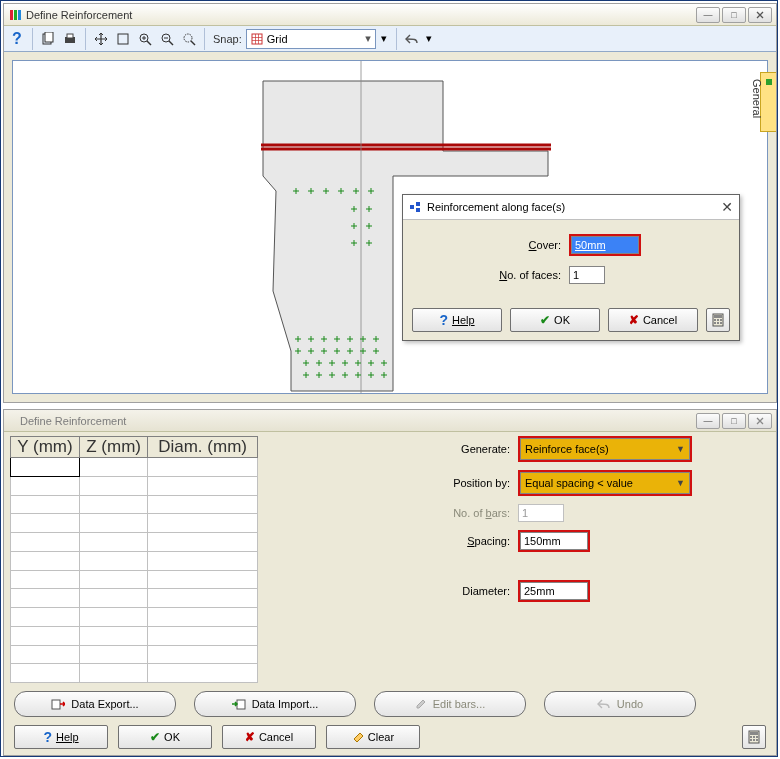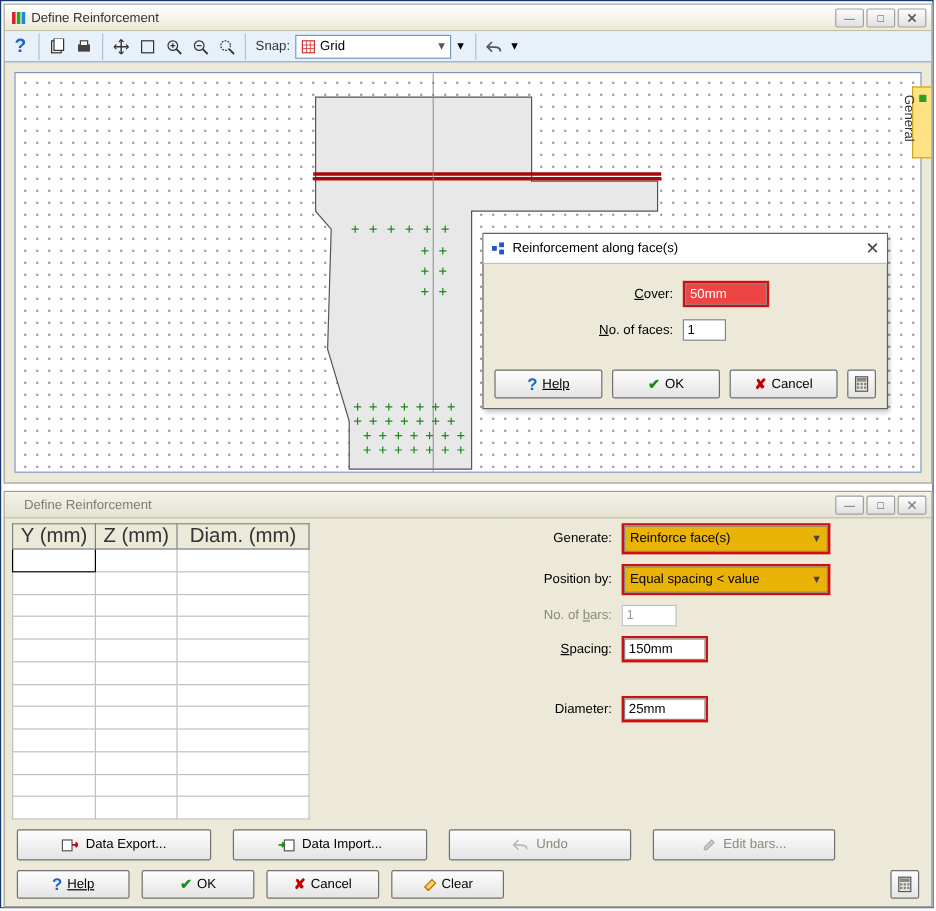--- a/index.html
+++ b/index.html
@@ -51,21 +51,21 @@
 .tablewrap{position:absolute;left:0;top:0;width:248px;bottom:0}
 .table{width:100%;height:100%;border-collapse:collapse;border:1px solid #808080;background:#fff}
 .table th{height:18px;background:#ece9d8;border:1px solid #808080;font-weight:normal;text-align:center;font-size:17px;color:#333;padding:0}
 .table td{height:16px;border:1px solid #c0c0c0;padding:0}
 .formarea{position:absolute;left:260px;top:0;right:0;bottom:0}
 .formarea .frow{margin-bottom:8px}
 .formarea .flabel{width:240px}
 .select{width:160px;height:20px;border:1px solid #848484;background:#eab308;padding:0 4px;font-size:11px;display:flex;align-items:center}
 .select .dd{margin-left:auto;color:#444;font-size:9px}
 .botbtns{position:absolute;left:10px;right:10px;bottom:38px;display:flex;gap:18px}
-.wbtn{height:24px;min-width:140px;border:1px solid #707070;background:linear-gradient(to bottom,#fdfdfd,#e4e4e4);border-radius:2px;display:inline-flex;align-items:center;justify-content:center;gap:6px;font-size:11px;cursor:pointer;padding:0 10px}
+.wbtn{height:24px;min-width:140px;border:1px solid #707070;background:linear-gradient(to bottom,#fdfdfd,#e4e4e4);border-radius:12px;display:inline-flex;align-items:center;justify-content:center;gap:6px;font-size:11px;cursor:pointer;padding:0 10px}
 .wbtn.dis{color:#8a8a7a;cursor:default}
 .botactions{position:absolute;left:10px;right:10px;bottom:6px;display:flex;gap:10px;align-items:center}
 </style>
 </head>
 <body>
 
 <div class="outer">
 
   <div class="panel-top">
     <div class="titlebar">
@@ -277,21 +277,21 @@
             <rect x="7" y="1" width="4" height="4" fill="#2255cc"></rect>
             <rect x="7" y="7" width="4" height="4" fill="#2255cc"></rect>
           </svg>
         <span class="dt">Reinforcement along face(s)</span>
         <span class="x">✕</span>
       </div>
       <div class="body">
         <div class="frow">
           <span class="flabel"><span class="underline">C</span><span></span>over:</span>
           <span class="hl" style="display:inline-flex">
-            <input class="finput" style="color: rgb(255, 255, 255); background: #ef4444;" value="50mm">
+            <input class="finput" style="color: rgb(255, 255, 255); background: #3b82f6; text-decoration: underline;" value="50mm">
           </span>
         </div>
         <div class="frow">
           <span class="flabel"><span class="underline">N</span>o. of faces:</span>
           <input class="finput" style="width: 36px;" value="1">
         </div>
       </div>
       <div class="dlgbtns">
         <div class="btn">
             <span class="q">?</span>
@@ -459,31 +459,31 @@
         <span>Data Export...</span>
       </div>
       <div class="wbtn">
         <svg width="14" height="12">
             <rect x="5" y="2" width="8" height="9" fill="#fff" stroke="#555"></rect>
             <path d="M0 6 L5 6 M3 4 L5 6 L3 8" stroke="#1a8a1a" stroke-width="1.5" fill="none"></path>
           </svg>
         <span>Data Import...</span>
       </div>
       <div class="wbtn dis" style="min-width:130px">
+        <svg width="12" height="12">
+            <path d="M2 10 L4 10 L10 4 L8 2 L2 8 Z" fill="#ccc" stroke="#aaa"></path>
+          </svg>
+        <span>Edit bars...</span>
+      </div>
+      <div class="wbtn dis" style="min-width:130px">
         <svg width="14" height="10">
             <path d="M5 1 L1 5 L5 9" fill="none" stroke="#bbb" stroke-width="1.4"></path>
             <path d="M1 5 C 9 5 12 5 12 9" fill="none" stroke="#bbb" stroke-width="1.4"></path>
           </svg>
         <span>Undo</span>
-      </div>
-      <div class="wbtn dis" style="min-width:130px">
-        <svg width="12" height="12">
-            <path d="M2 10 L4 10 L10 4 L8 2 L2 8 Z" fill="#ccc" stroke="#aaa"></path>
-          </svg>
-        <span>Edit bars...</span>
       </div>
     </div>
 
     <div class="botactions">
       <div class="btn" style="min-width:76px">
           <span class="q">?</span>
           <span class="underline">Help</span>
         </div>
       <div class="btn" style="min-width:76px">
           <span class="ck">✔</span>

